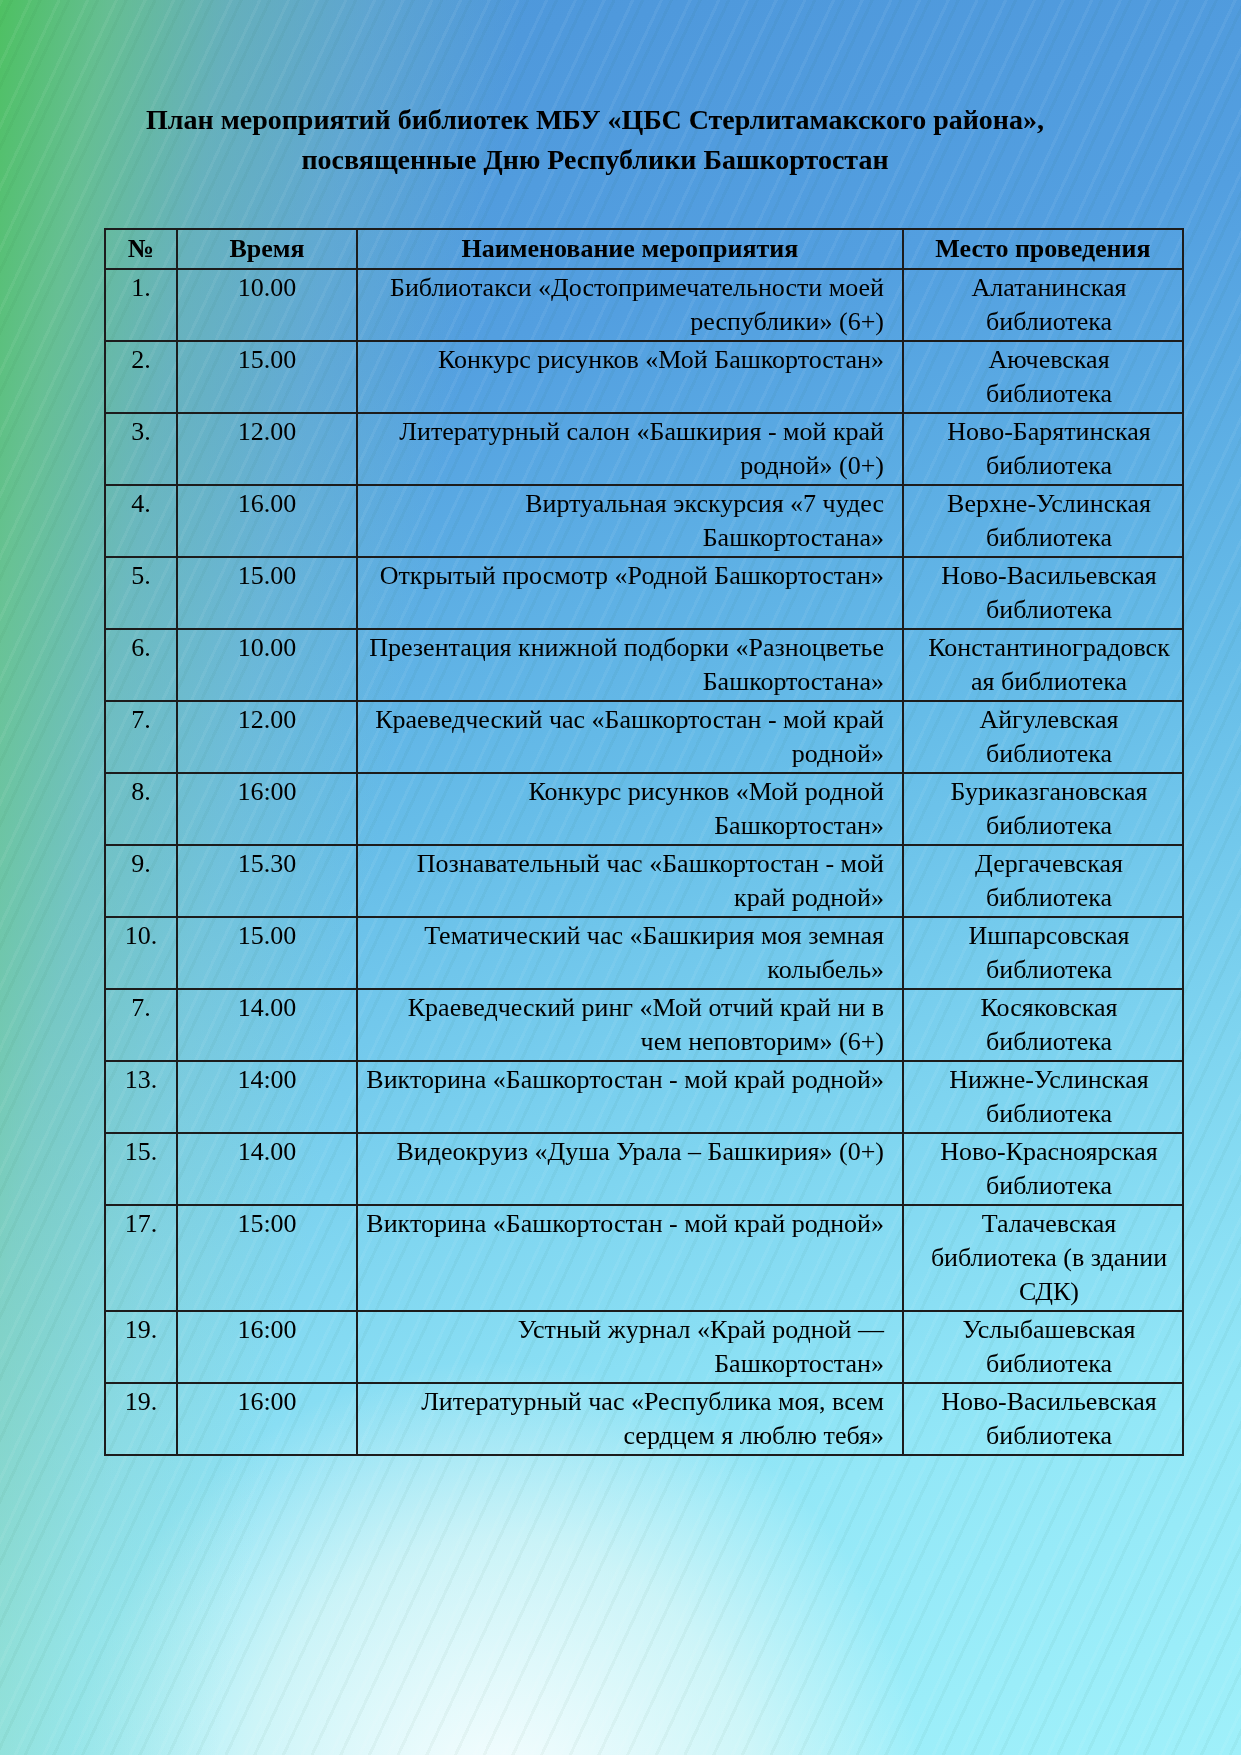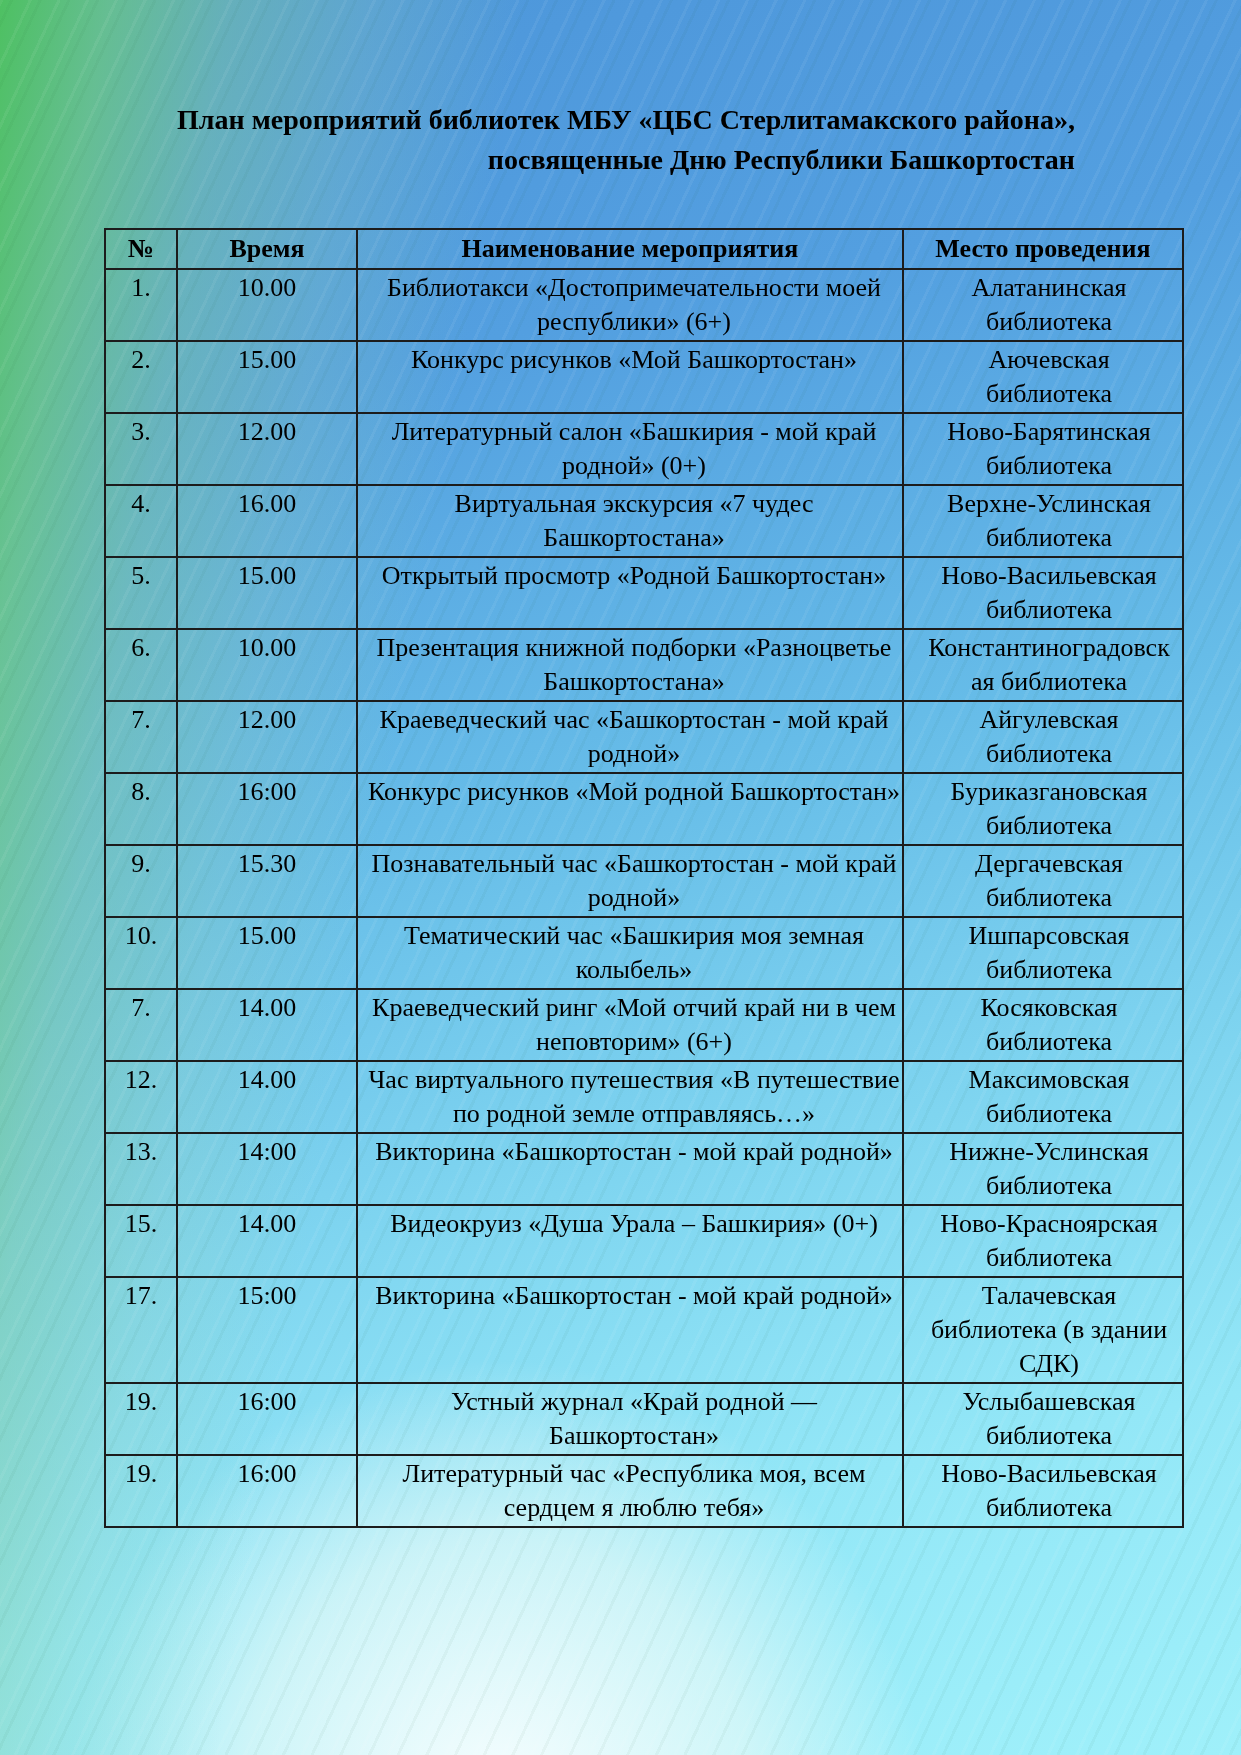--- a/index.html
+++ b/index.html
@@ -39,21 +39,21 @@
       rgba(255,255,255,0.06) 0px 3px,
       rgba(255,255,255,0) 3px 9px,
       rgba(25,85,40,0.045) 9px 12px,
       rgba(0,0,0,0) 12px 26px);
   }
   .page { position: relative; z-index: 1; }
   .title {
     width: 960px;
     margin: 0 0 0 115px;
     padding-top: 100px;
-    text-align: right;
+    text-align: center;
     font-weight: bold;
     font-size: 28px;
     line-height: 40px;
   }
   table.events-table {
     border-collapse: collapse;
     table-layout: fixed;
     margin: 48px 0 0 104px;
     width: 1078px;
     font-size: 26px;
@@ -70,23 +70,23 @@
   }
   .events-table th {
     font-weight: bold;
     text-align: center;
     padding: 2px 4px;
   }
   .events-table td.cell-num,
   .events-table td.cell-time,
   .events-table td.cell-place { text-align: center; }
   .events-table td.cell-event {
-    text-align: center;
+    text-align: right;
     padding-left: 8px;
-    padding-right: 0;
+    padding-right: 18px;
   }
   .events-table td.cell-place {
     padding-left: 24px;
     padding-right: 12px;
     overflow-wrap: break-word;
     word-break: break-word;
   }
 </style>
 </head>
 <body>
@@ -171,26 +171,20 @@
           <td class="cell-event">Тематический час «Башкирия моя земная колыбель»</td>
           <td class="cell-place">Ишпарсовская библиотека</td>
         </tr>
         <tr>
           <td class="cell-num">7.</td>
           <td class="cell-time">14.00</td>
           <td class="cell-event">Краеведческий ринг «Мой отчий край ни в чем неповторим» (6+)</td>
           <td class="cell-place">Косяковская библиотека</td>
         </tr>
         <tr>
-          <td class="cell-num">12.</td>
-          <td class="cell-time">14.00</td>
-          <td class="cell-event">Час виртуального путешествия «В путешествие по родной земле отправляясь…»</td>
-          <td class="cell-place">Максимовская библиотека</td>
-        </tr>
-        <tr>
           <td class="cell-num">13.</td>
           <td class="cell-time">14:00</td>
           <td class="cell-event">Викторина «Башкортостан - мой край родной»</td>
           <td class="cell-place">Нижне-Услинская библиотека</td>
         </tr>
         <tr>
           <td class="cell-num">15.</td>
           <td class="cell-time">14.00</td>
           <td class="cell-event">Видеокруиз «Душа Урала – Башкирия» (0+)</td>
           <td class="cell-place">Ново-Красноярская библиотека</td>

